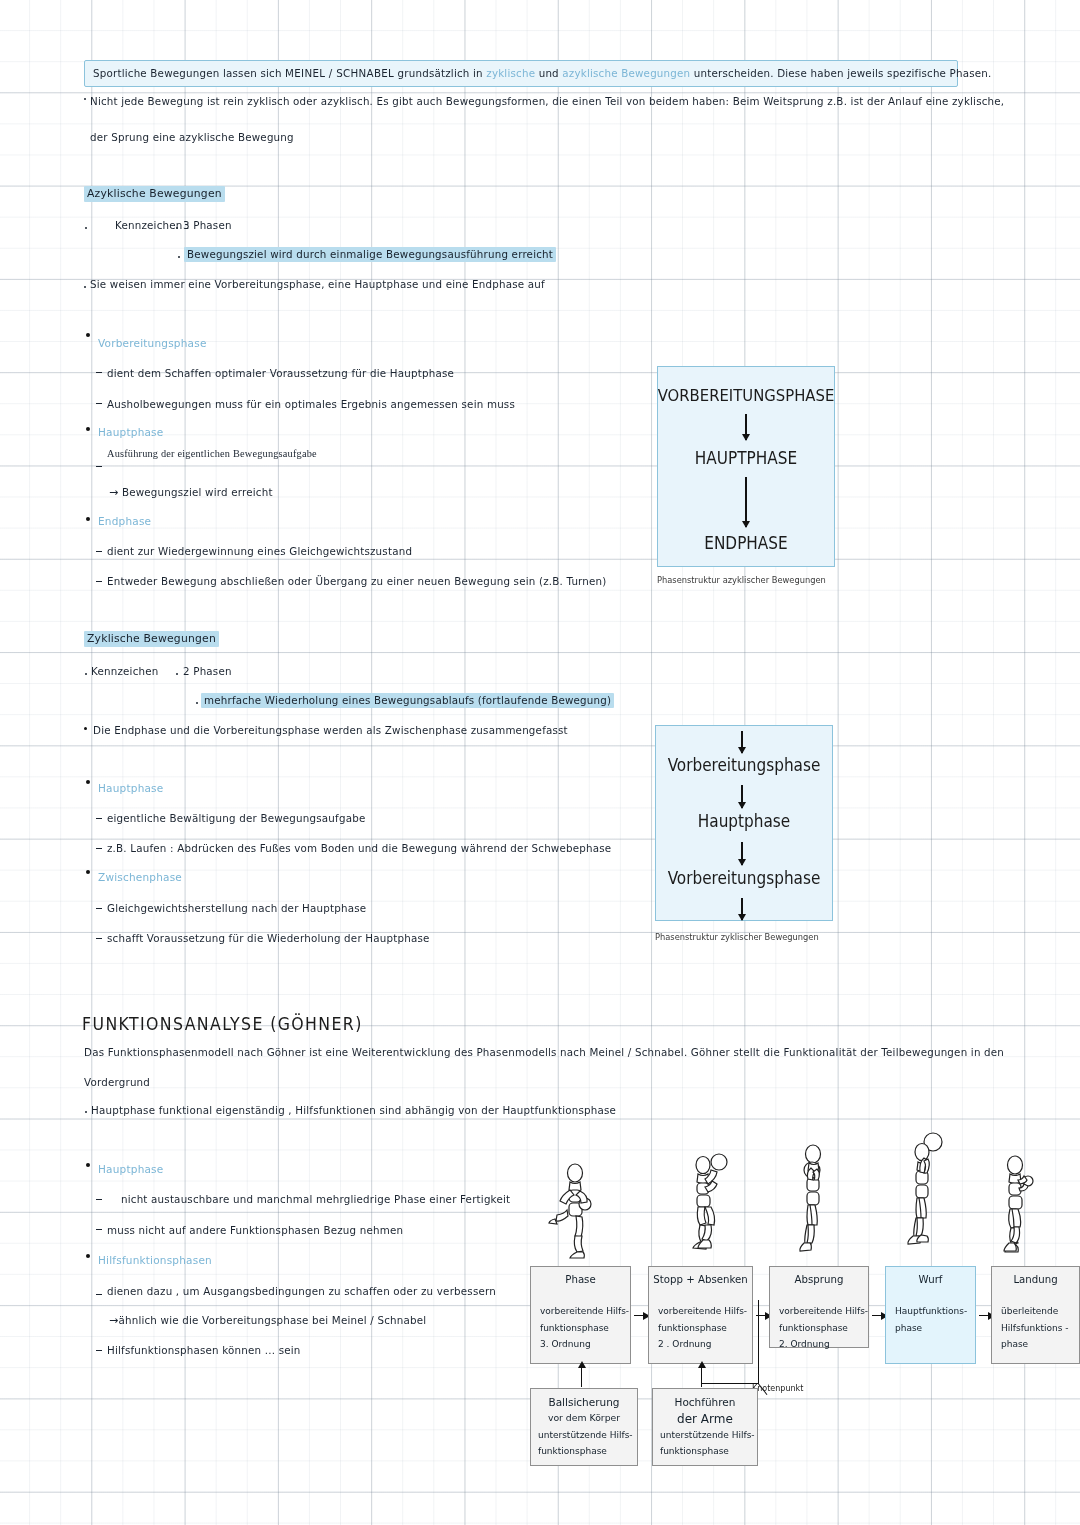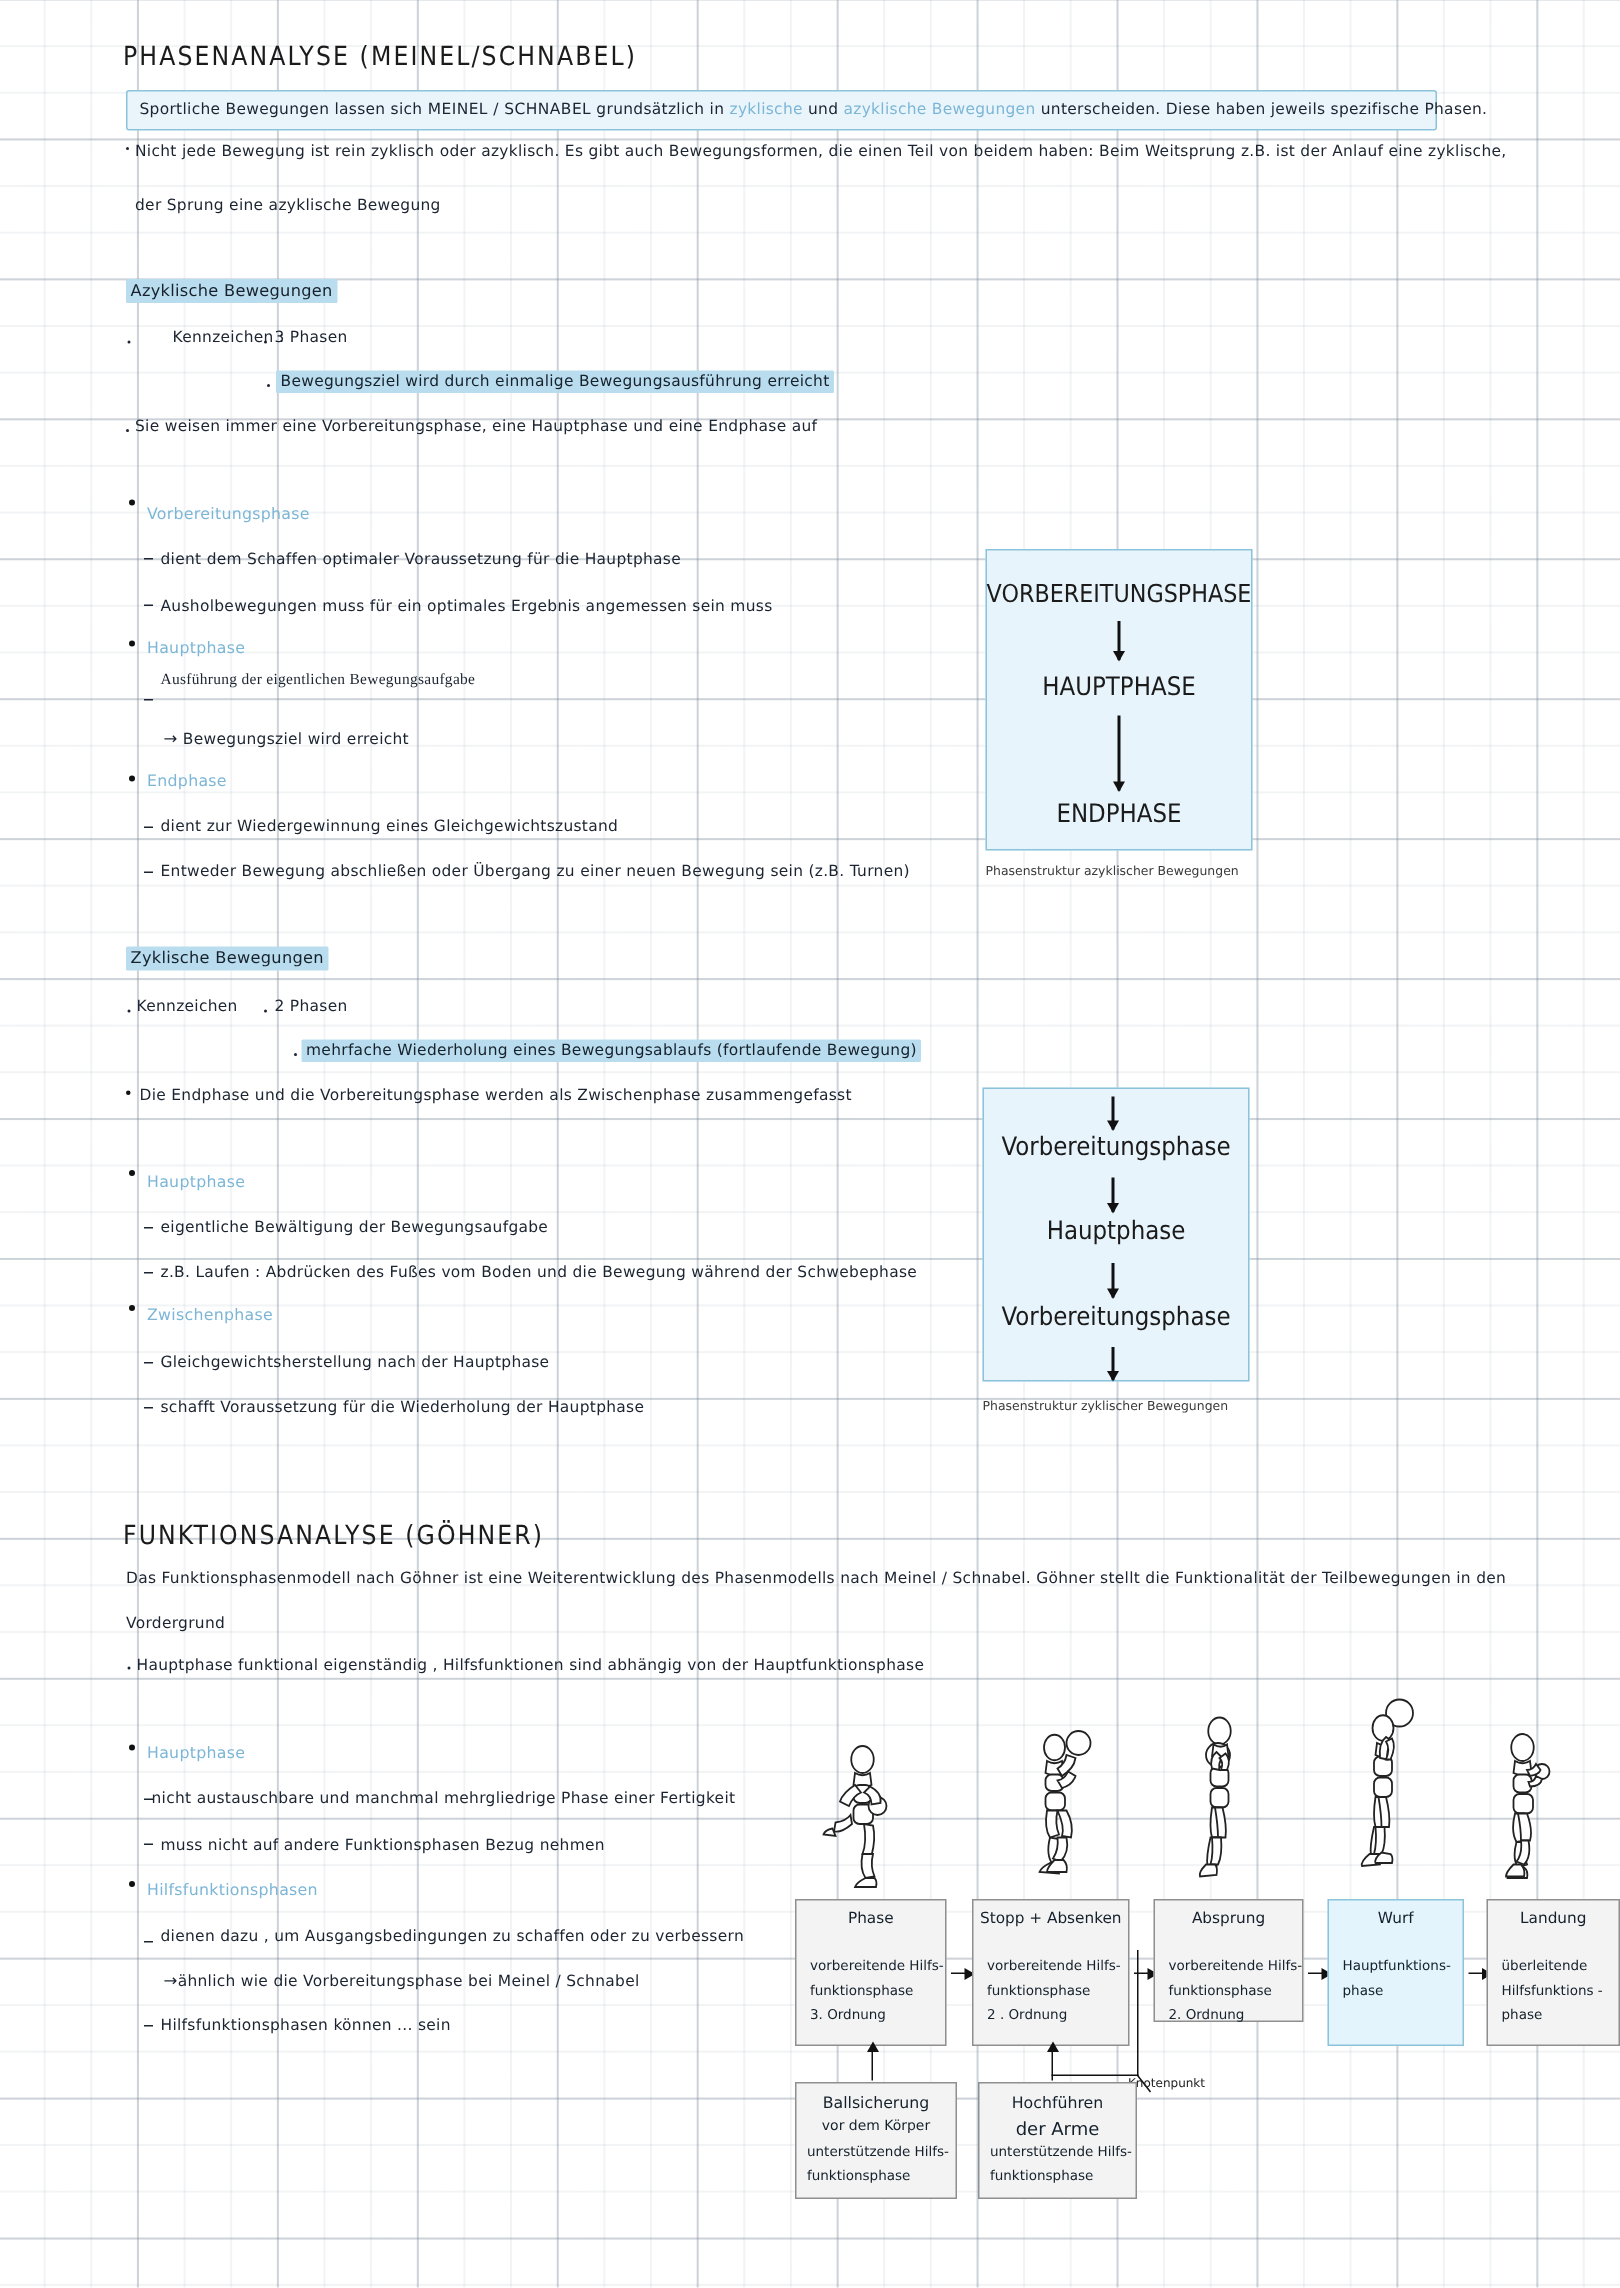--- a/index.html
+++ b/index.html
@@ -153,21 +153,20 @@
   
   .fig{position:absolute;}
 </style>
 </head>
 <body>
 
 <div id="grid-bg"></div>
 
 <div id="page">
 
-  <div class="h1" style="left:82px;top:28px;">PHASENANALYSE (MEINEL/SCHNABEL)</div>
 
   <div id="quote-box"></div>
   <div class="txt" style="left:93px;top:67px;">
     <span>Sportliche Bewegungen lassen sich </span><span style="font-variant:small-caps;letter-spacing:.3px;">MEINEL / SCHNABEL</span><span> grundsätzlich in </span><span class="blue">zyklische</span><span> und </span><span class="blue">azyklische Bewegungen</span><span> unterscheiden. Diese haben jeweils spezifische Phasen.</span>
   </div>
 
   <div class="minidot" style="left:84px;top:98px;"></div>
   <div class="txt" style="left:90px;top:95px;">Nicht jede Bewegung ist rein zyklisch oder azyklisch. Es gibt auch Bewegungsformen, die einen Teil von beidem haben: Beim Weitsprung z.B. ist der Anlauf eine zyklische,</div>
   <div class="txt" style="left:90px;top:131px;">der Sprung eine azyklische Bewegung</div>
 
@@ -251,21 +250,21 @@
 
   <div class="h1" style="left:82px;top:1014px;">FUNKTIONSANALYSE (GÖHNER)</div>
   <div class="txt" style="left:84px;top:1046px;">Das Funktionsphasenmodell nach Göhner ist eine Weiterentwicklung des Phasenmodells nach Meinel / Schnabel. Göhner stellt die Funktionalität der Teilbewegungen in den</div>
   <div class="txt" style="left:84px;top:1076px;">Vordergrund</div>
   <div class="minidot" style="left:85px;top:1111px;"></div>
   <div class="txt" style="left:91px;top:1104px;">Hauptphase funktional eigenständig , Hilfsfunktionen sind abhängig von der Hauptfunktionsphase</div>
 
   <div class="bullet" style="left:86px;top:1163px;"></div>
   <div class="txt bluehead" style="left:98px;top:1163px;">Hauptphase</div>
   <div class="dash" style="left:96px;top:1199px;"></div>
-  <div class="txt" style="left:101px;top:1193px;">nicht austauschbare und manchmal mehrgliedrige Phase einer Fertigkeit</div>
+  <div class="txt" style="left:121px;top:1193px;">nicht austauschbare und manchmal mehrgliedrige Phase einer Fertigkeit</div>
   <div class="dash" style="left:96px;top:1229px;"></div>
   <div class="txt" style="left:107px;top:1224px;">muss nicht auf andere Funktionsphasen Bezug nehmen</div>
 
   <div class="bullet" style="left:86px;top:1254px;"></div>
   <div class="txt bluehead" style="left:98px;top:1254px;">Hilfsfunktionsphasen</div>
   <div class="dash" style="left:96px;top:1294px;"></div>
   <div class="txt" style="left:107px;top:1285px;">dienen dazu , um Ausgangsbedingungen zu schaffen oder zu verbessern</div>
   <div class="txt" style="left:109px;top:1314px;"><span style="font-size:11px;">→</span><span>ähnlich wie die Vorbereitungsphase bei Meinel / Schnabel</span></div>
   <div class="dash" style="left:96px;top:1350px;"></div>
   <div class="txt" style="left:107px;top:1344px;">Hilfsfunktionsphasen können ...  sein</div>

